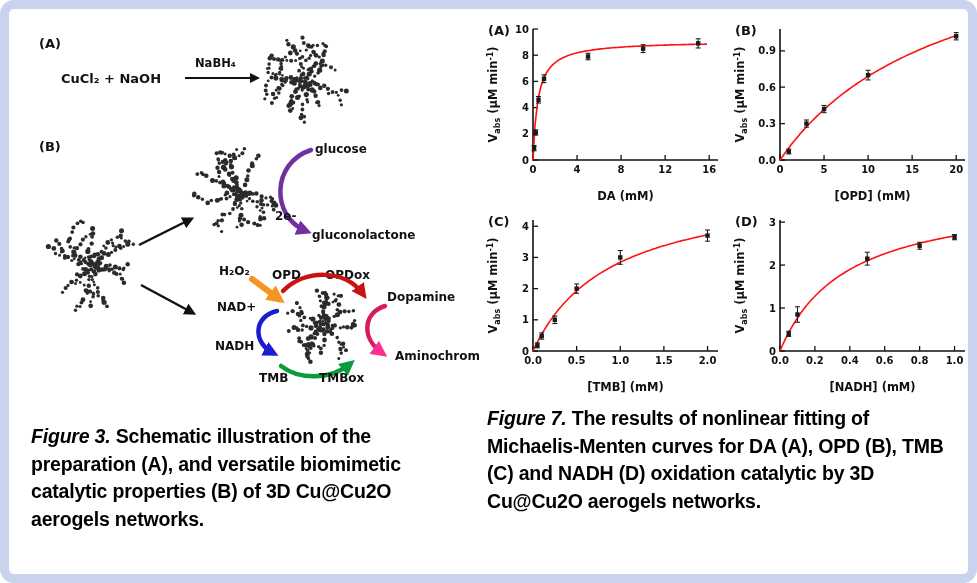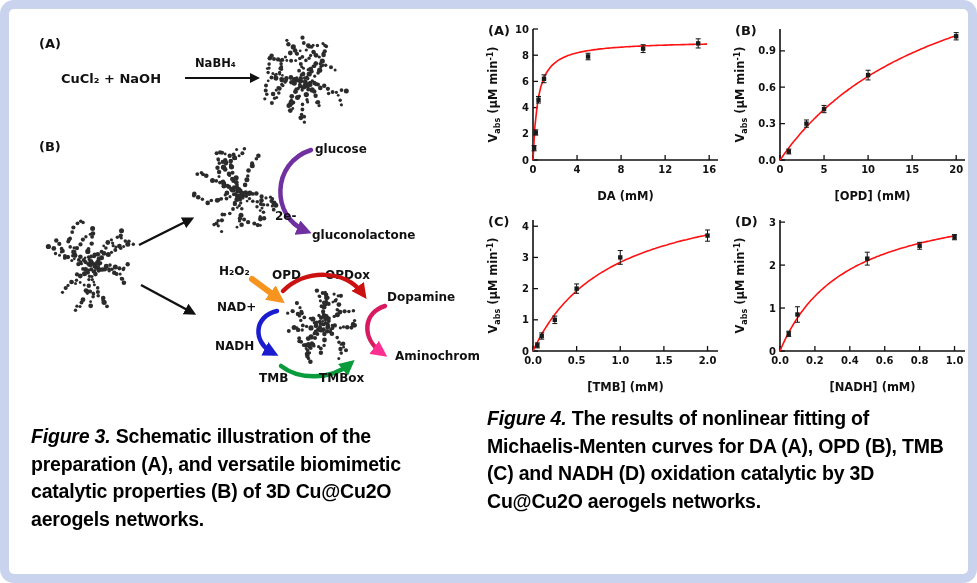--- a/index.html
+++ b/index.html
@@ -949,17 +949,17 @@
             <rect x="220.32830188679245" y="24.980327868852445" width="4.4" height="4.4" fill="#1a1a1a"></rect>
             <text x="3" y="16" class="panel">(D)</text>
           </svg></div>
     </div>
 
     <div class="caption" style="left:22px;top:414px;width:402px;">
       <span class="cap-label">Figure 3.</span><span> Schematic illustration of the preparation (A), and versatile biomimetic catalytic properties (B) of 3D Cu@Cu2O aerogels networks.</span>
     </div>
 
     <div class="caption" style="left:478px;top:396px;width:466px;">
-      <span class="cap-label">Figure 4.</span><span> The results of nonlinear fitting of Michaelis-Menten curves for DA (A), OPD (B), TMB (C) and NADH (D) oxidation catalytic by 3D Cu@Cu2O aerogels networks.</span>
+      <span class="cap-label">Figure 7.</span><span> The results of nonlinear fitting of Michaelis-Menten curves for DA (A), OPD (B), TMB (C) and NADH (D) oxidation catalytic by 3D Cu@Cu2O aerogels networks.</span>
     </div>
 
   </div>
 </div>
 
 </body></html>

